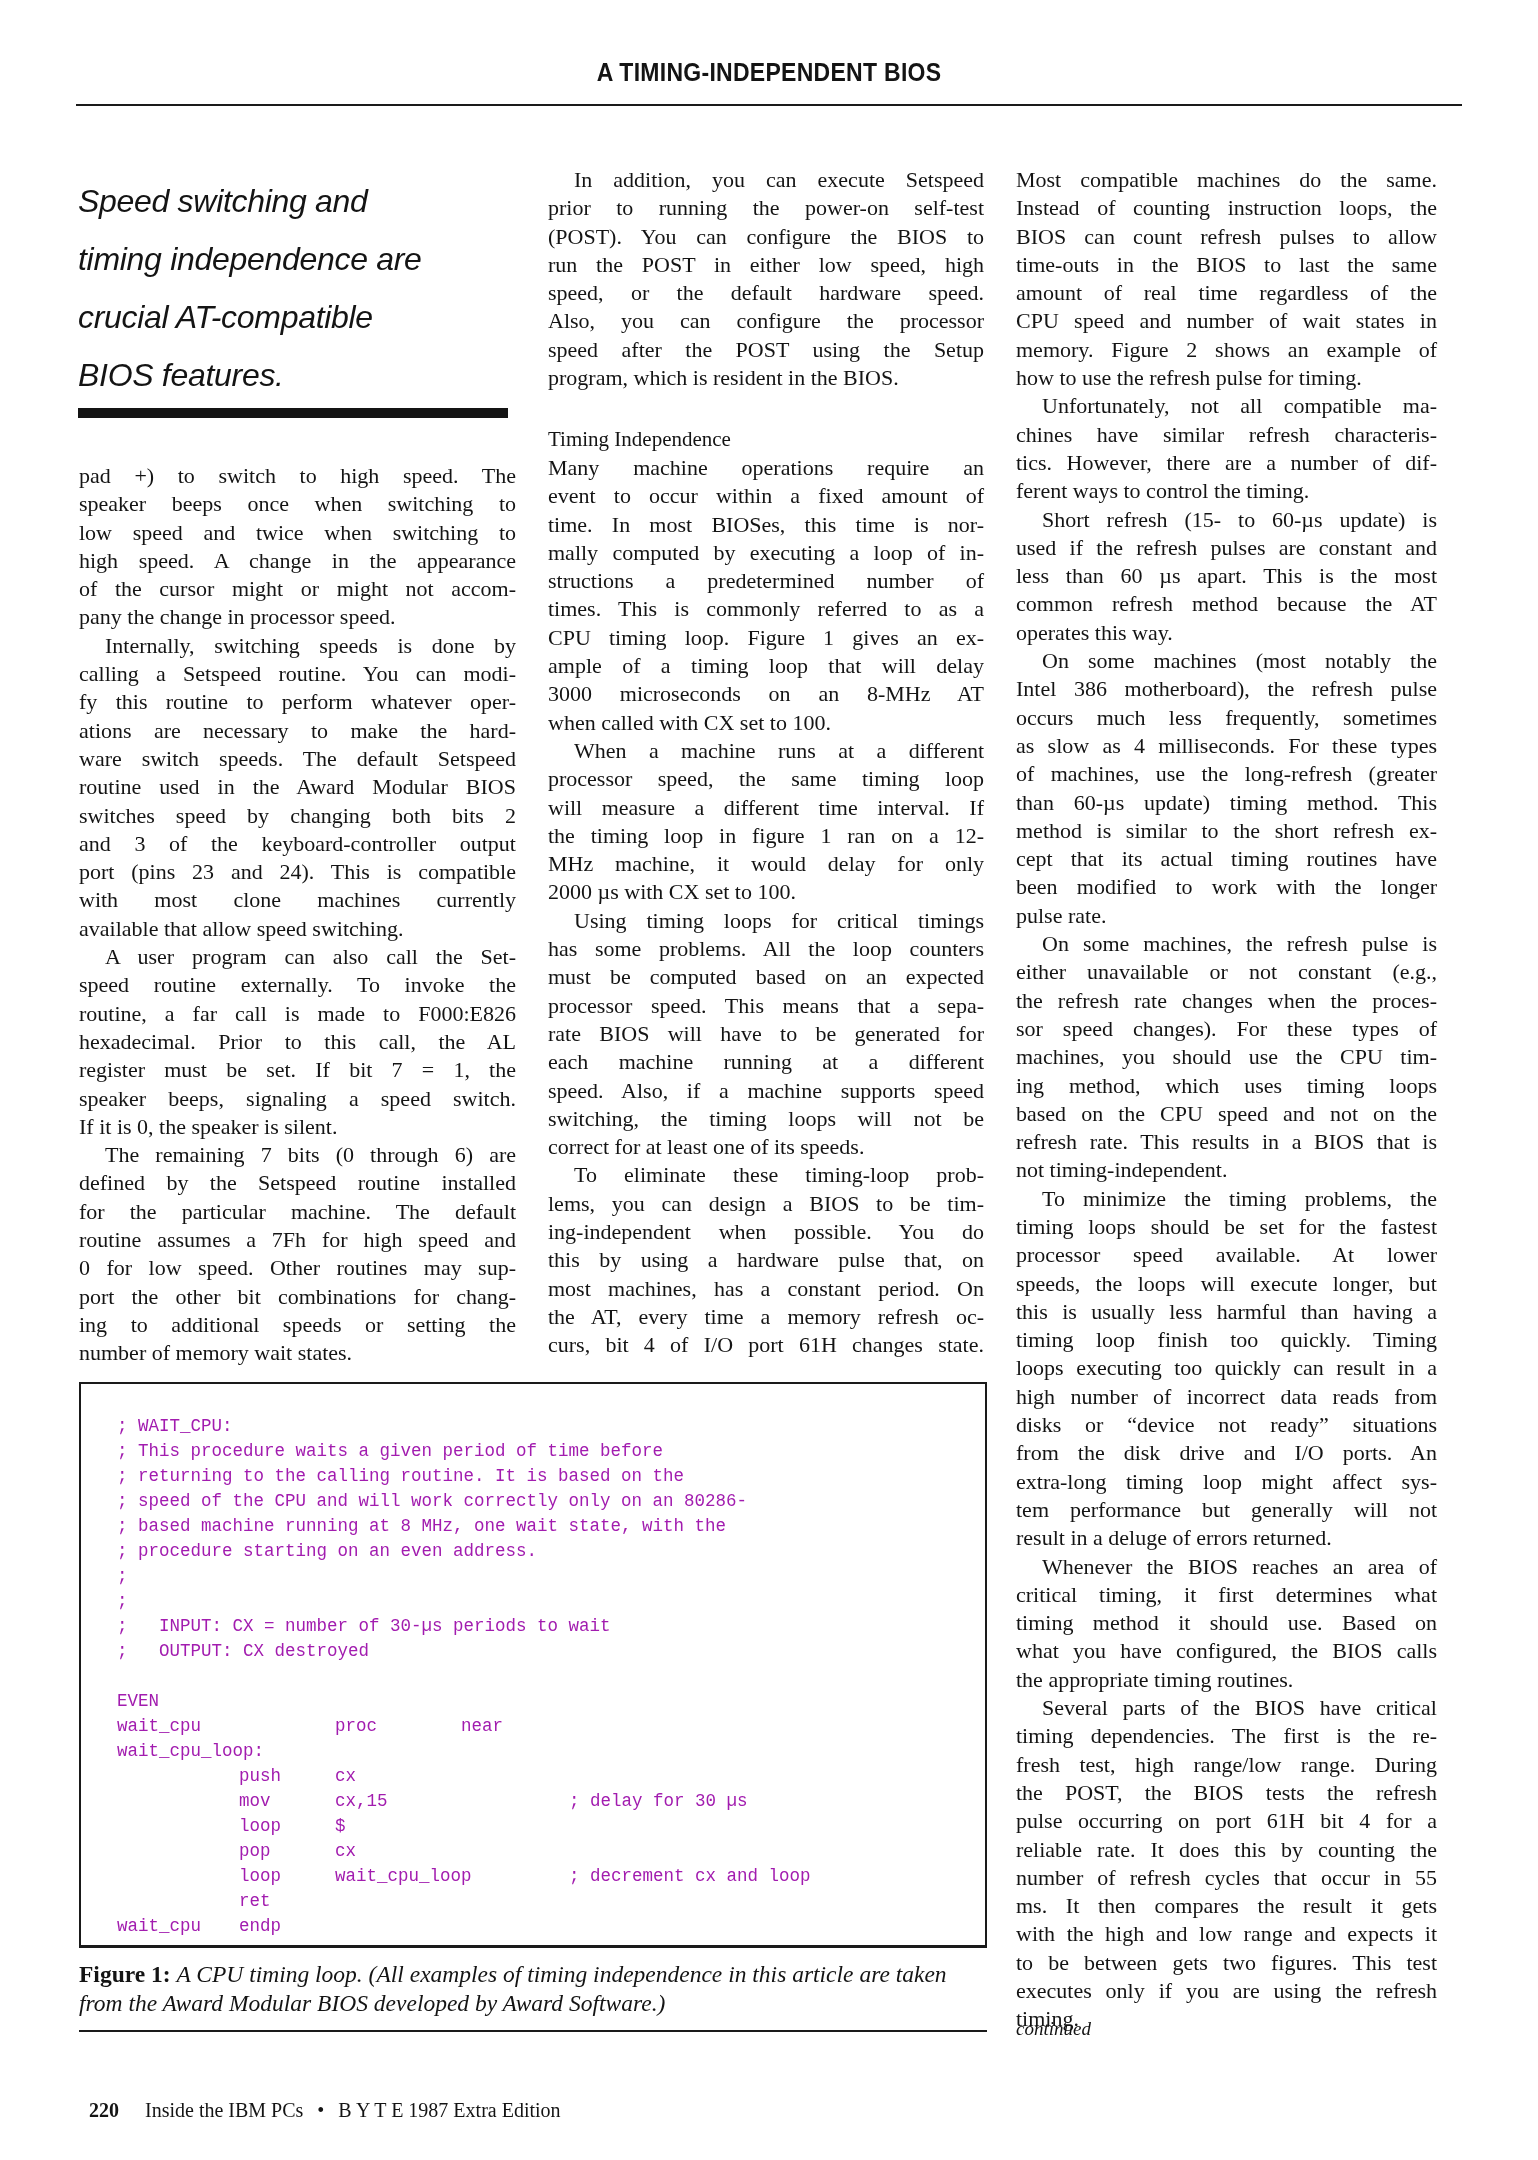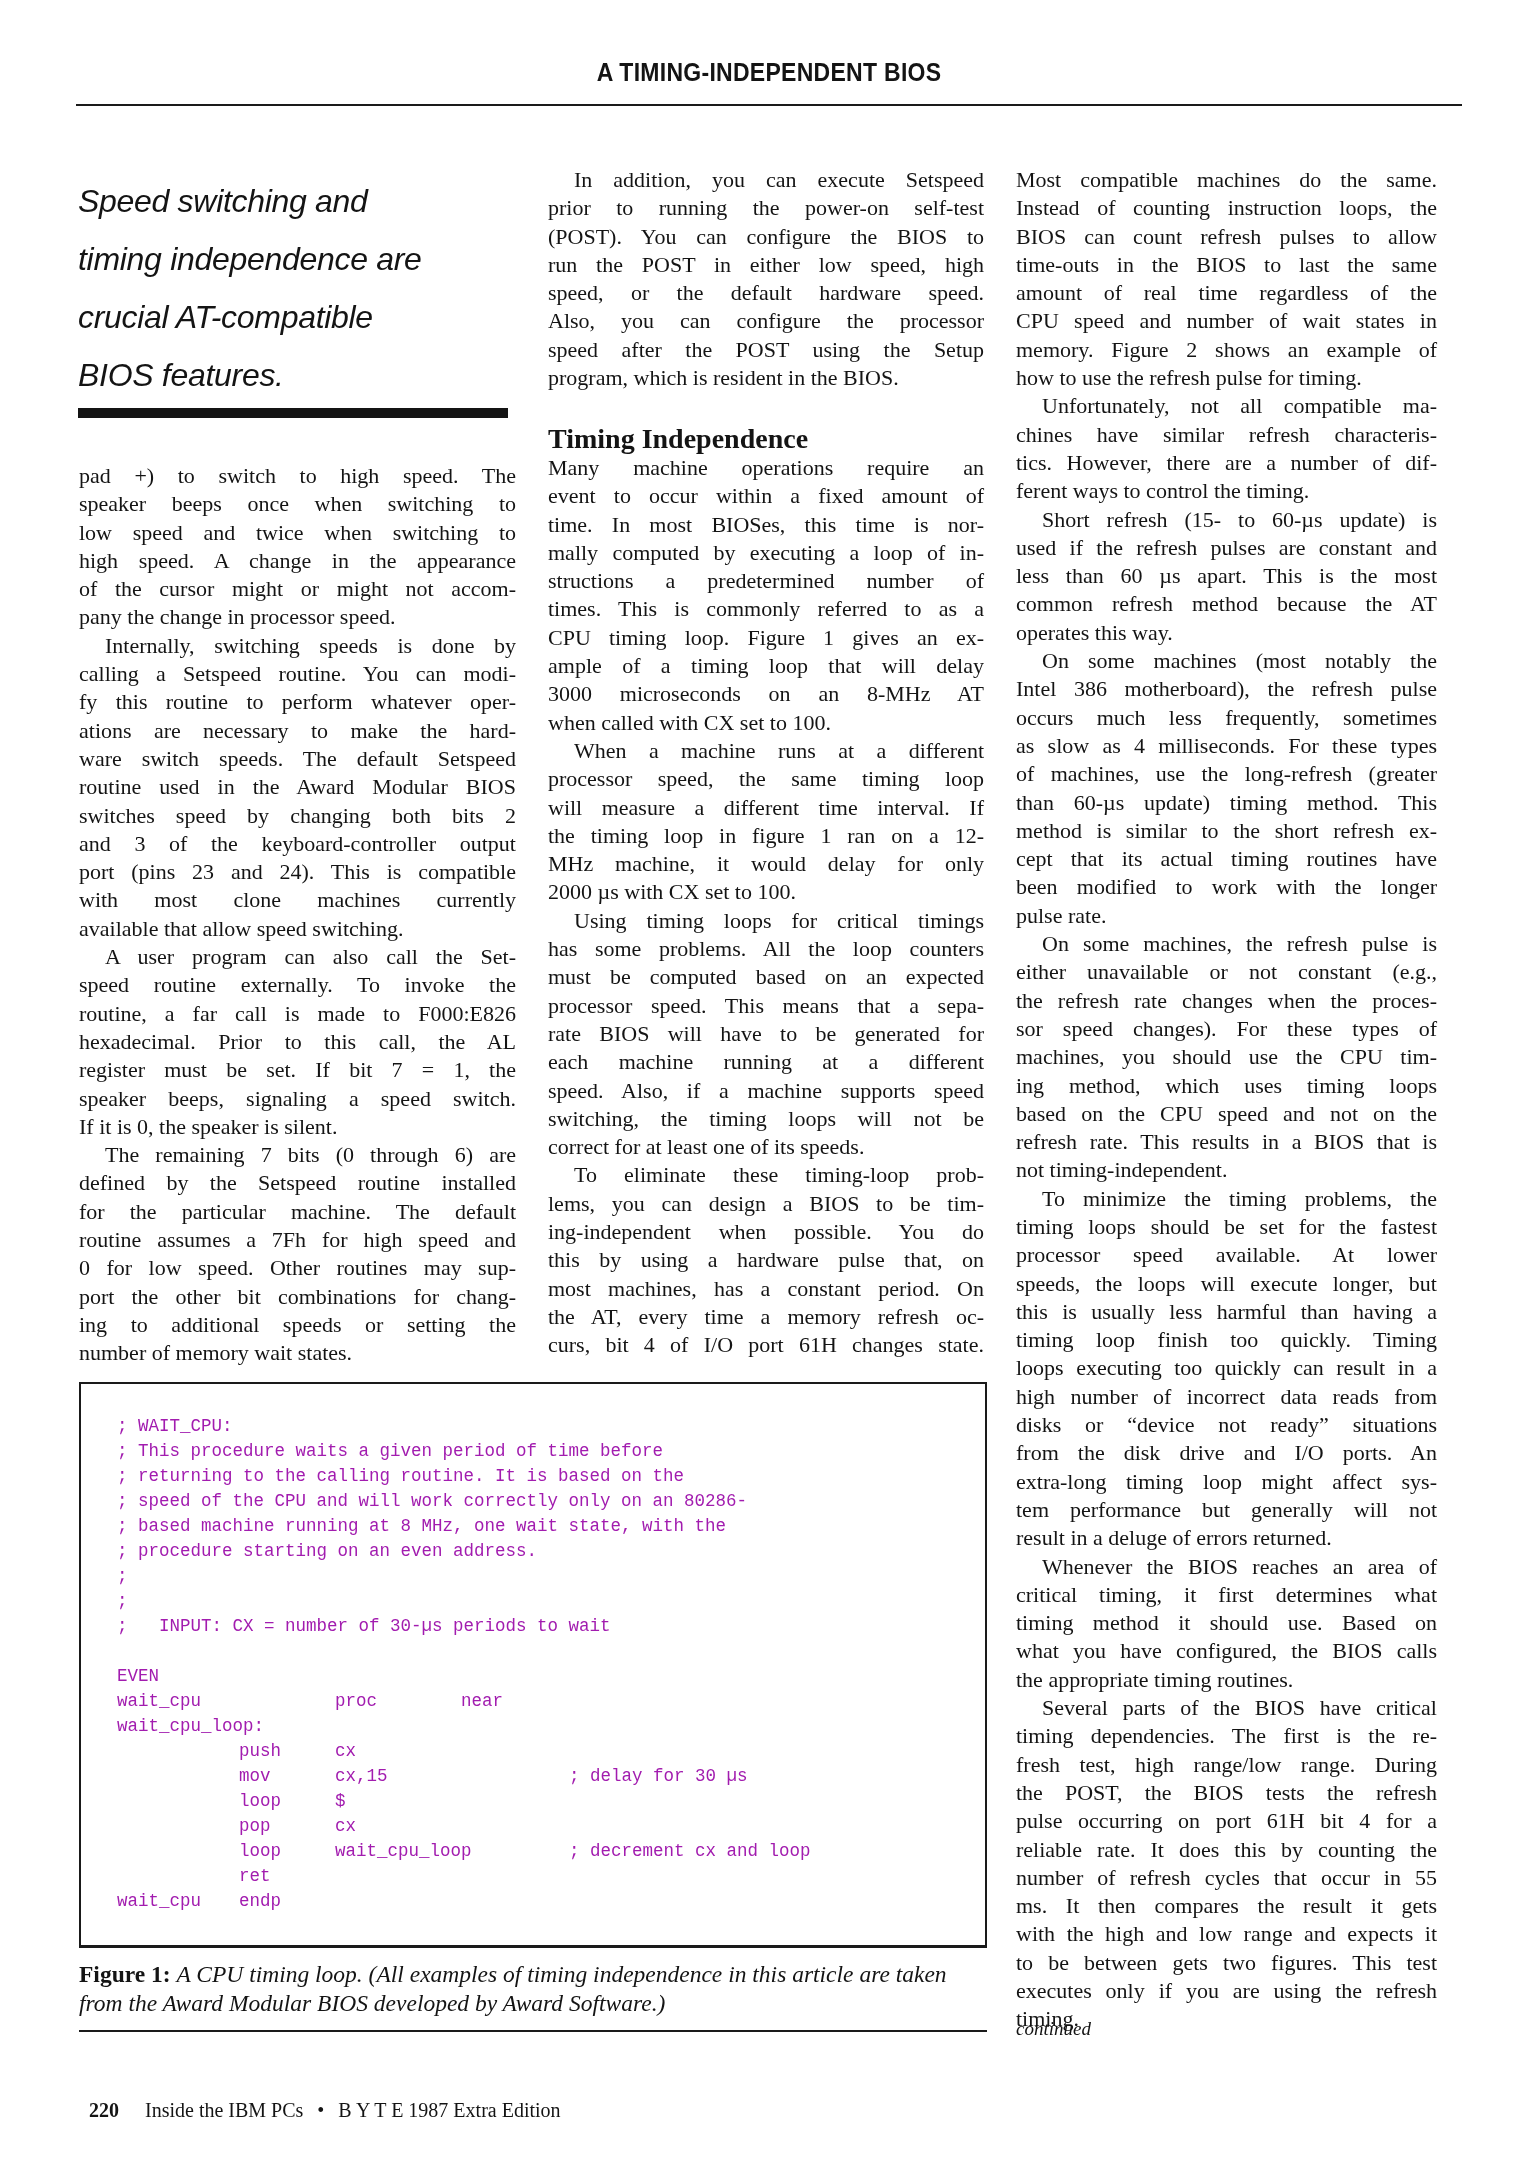--- a/index.html
+++ b/index.html
@@ -29,21 +29,21 @@
     position: absolute; font-size: 22px; line-height: 28.3px;
     text-align: justify;
   }
   .col .l { display: block; white-space: nowrap; text-align-last: justify; text-align: justify; }
   .col .l.end { text-align-last: left; }
   .col .l.ind { text-indent: 26px; }
   .col1 { left: 79px; top: 450px; width: 437px; margin-top: 12px; }
   .col2a { left: 548px; top: 166px; width: 436px; }
   .col2b { left: 548px; top: 424px; width: 436px; }
   .col3 { left: 1016px; top: 166px; width: 421px; }
-  .subhead { display: block; font-weight: bold; font-size: 28px; line-height: 30px; }
+  .subhead { display: block; font-weight: normal; font-size: 21px; line-height: 30px; }
   .figure-box {
     position: absolute; left: 79px; top: 1382px; width: 908px; height: 566px;
     border: 2px solid #1a1a1a; border-bottom-width: 3px; box-sizing: border-box;
   }
   .code {
     position: absolute; left: 36px; top: 30px;
     font-family: "Liberation Mono", monospace; font-size: 17.5px; line-height: 25px;
     color: #a21caf;
   }
   .code .row { display: flex; height: 25px; white-space: pre; }
@@ -234,20 +234,21 @@
   <div class="code" id="code">
       <div class="row">; WAIT_CPU:</div>
       <div class="row">; This procedure waits a given period of time before</div>
       <div class="row">; returning to the calling routine. It is based on the</div>
       <div class="row">; speed of the CPU and will work correctly only on an 80286-</div>
       <div class="row">; based machine running at 8 MHz, one wait state, with the</div>
       <div class="row">; procedure starting on an even address.</div>
       <div class="row">;</div>
       <div class="row">;</div>
       <div class="row">;   INPUT: CX = number of 30-µs periods to wait</div>
+      <div class="row">;   OUTPUT: CX destroyed</div>
       <div class="gap"></div>
       <div class="row"><span class="c1">EVEN</span><span class="c2"></span><span class="c3"></span><span class="c4"></span></div>
       <div class="row"><span class="c1">wait_cpu</span><span class="c2"></span><span class="c3">proc        near</span><span class="c4"></span></div>
       <div class="row"><span class="c1">wait_cpu_loop:</span><span class="c2"></span><span class="c3"></span><span class="c4"></span></div>
       <div class="row"><span class="c1"></span><span class="c2">push</span><span class="c3">cx</span><span class="c4"></span></div>
       <div class="row"><span class="c1"></span><span class="c2">mov</span><span class="c3">cx,15</span><span class="c4">; delay for 30 µs</span></div>
       <div class="row"><span class="c1"></span><span class="c2">loop</span><span class="c3">$</span><span class="c4"></span></div>
       <div class="row"><span class="c1"></span><span class="c2">pop</span><span class="c3">cx</span><span class="c4"></span></div>
       <div class="row"><span class="c1"></span><span class="c2">loop</span><span class="c3">wait_cpu_loop</span><span class="c4">; decrement cx and loop</span></div>
       <div class="row"><span class="c1"></span><span class="c2">ret</span><span class="c3"></span><span class="c4"></span></div>

